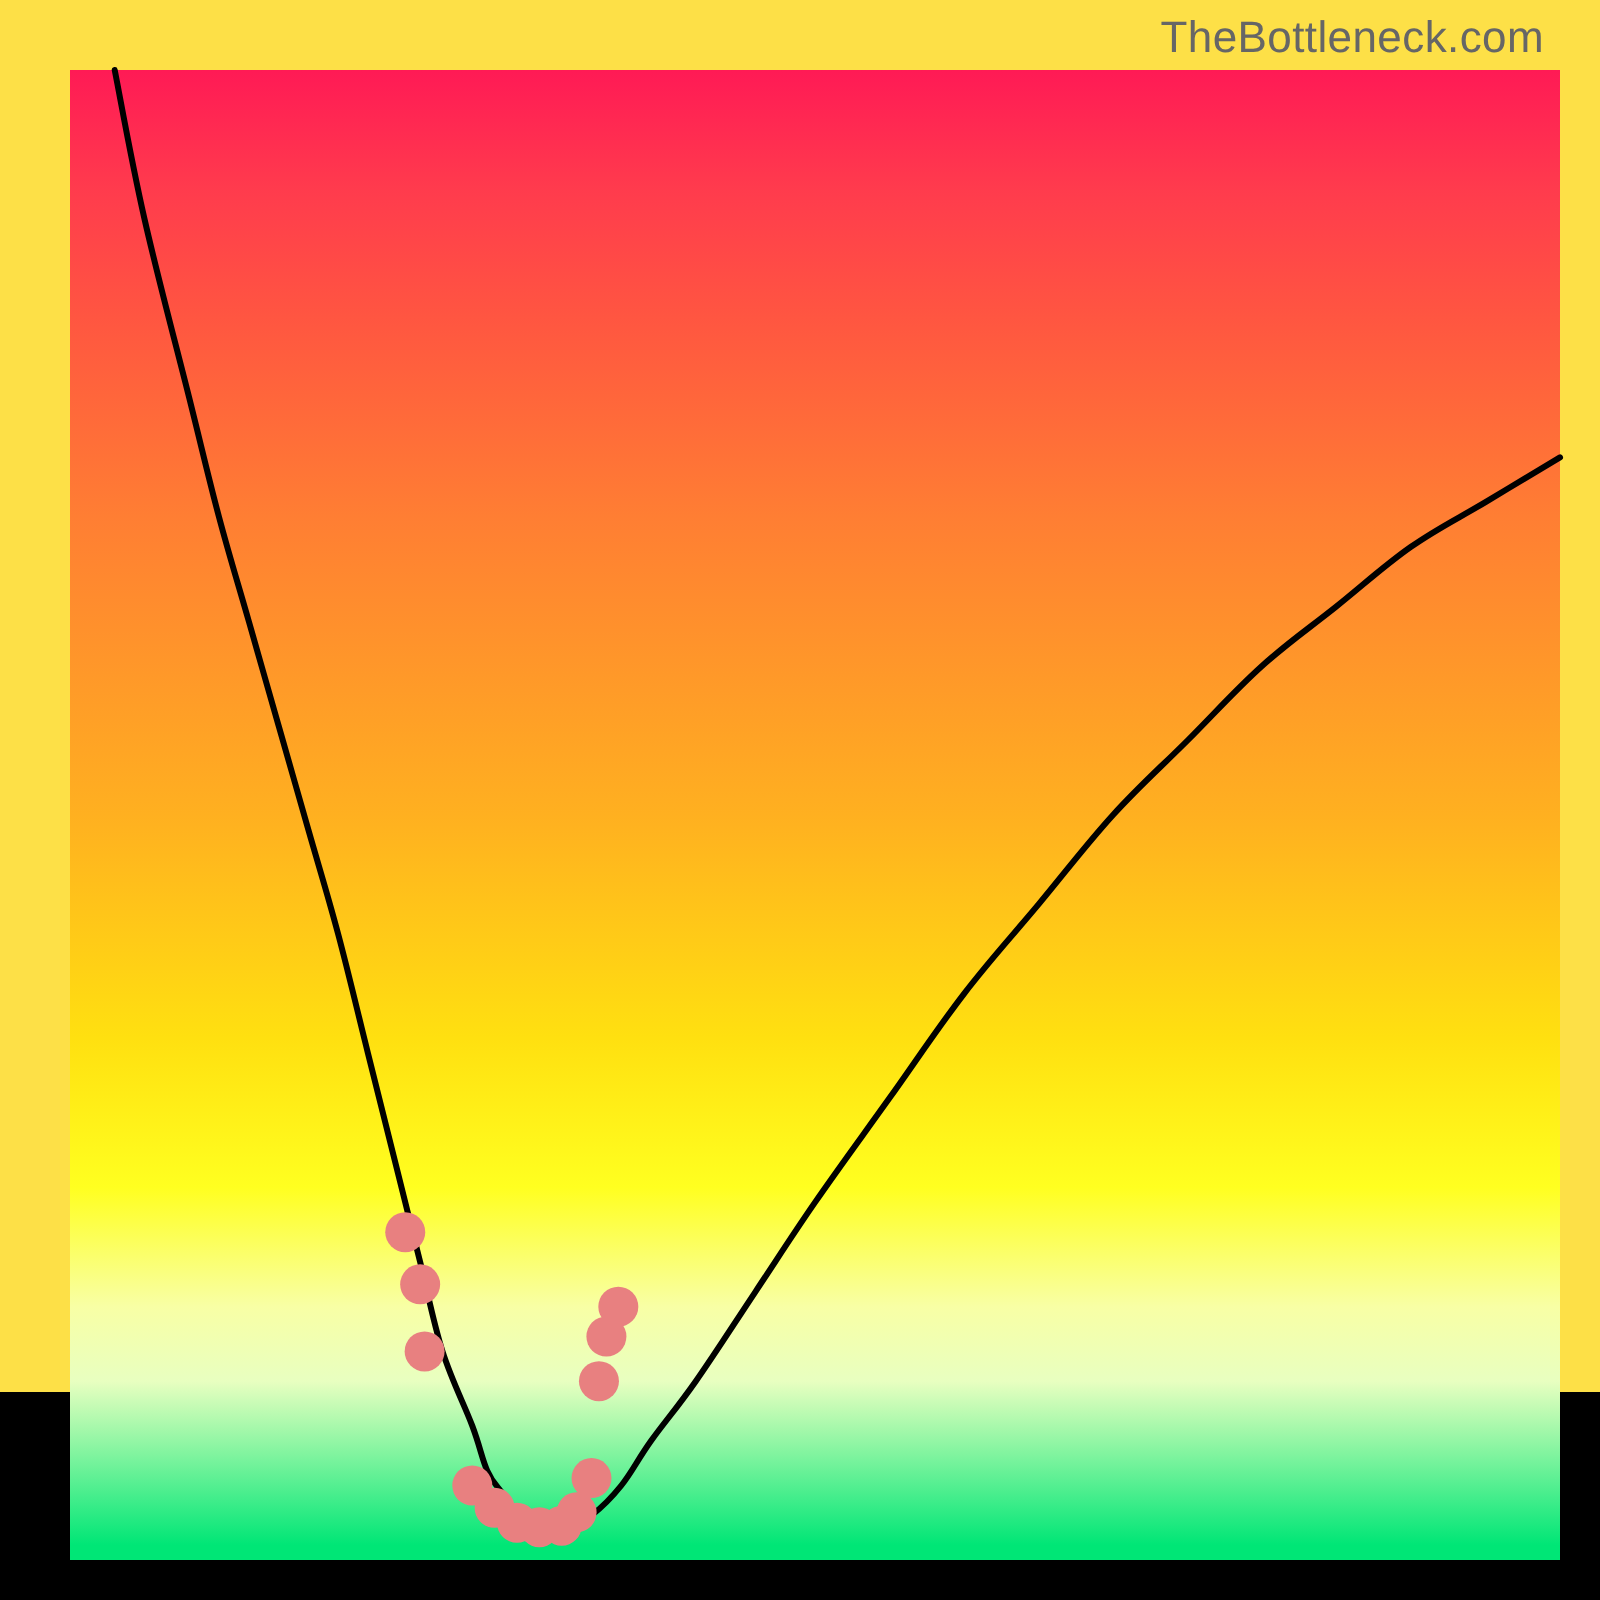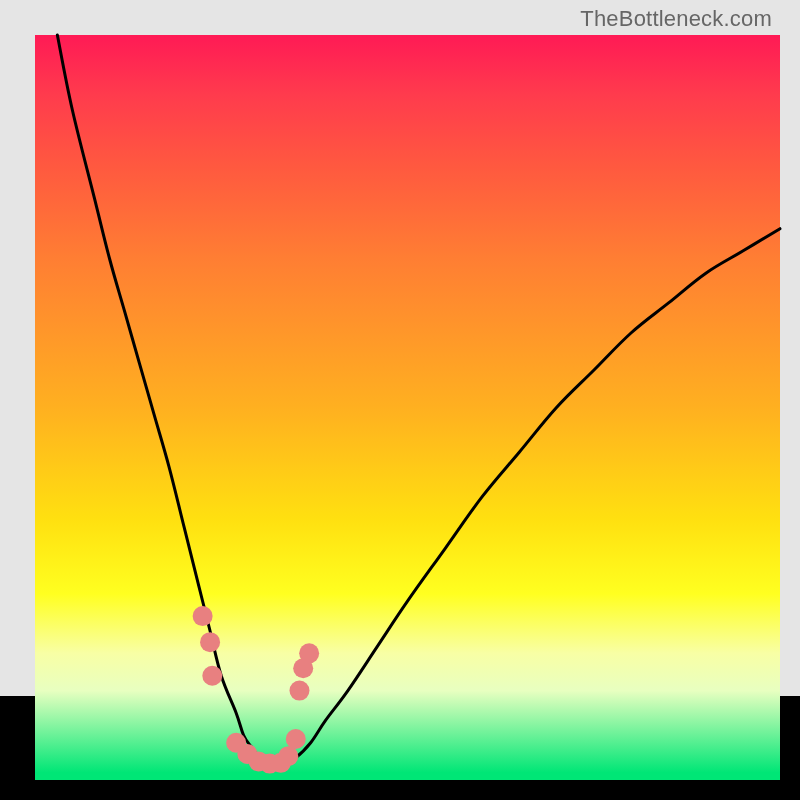--- a/index.html
+++ b/index.html
@@ -10,21 +10,21 @@
     background: #000;
     overflow: hidden;
     font-family: Arial, Helvetica, sans-serif;
   }
   .frame {
     position: absolute;
     left: 0;
     top: 0;
     width: 800px;
     height: 696px;
-    background: #e5e5e5;
+    background: #fde047;
   }
   .plot-area {
     position: absolute;
     left: 35px;
     top: 35px;
     width: 745px;
     height: 745px;
     background: linear-gradient(
       to bottom,
       #ff1a55 0%,

